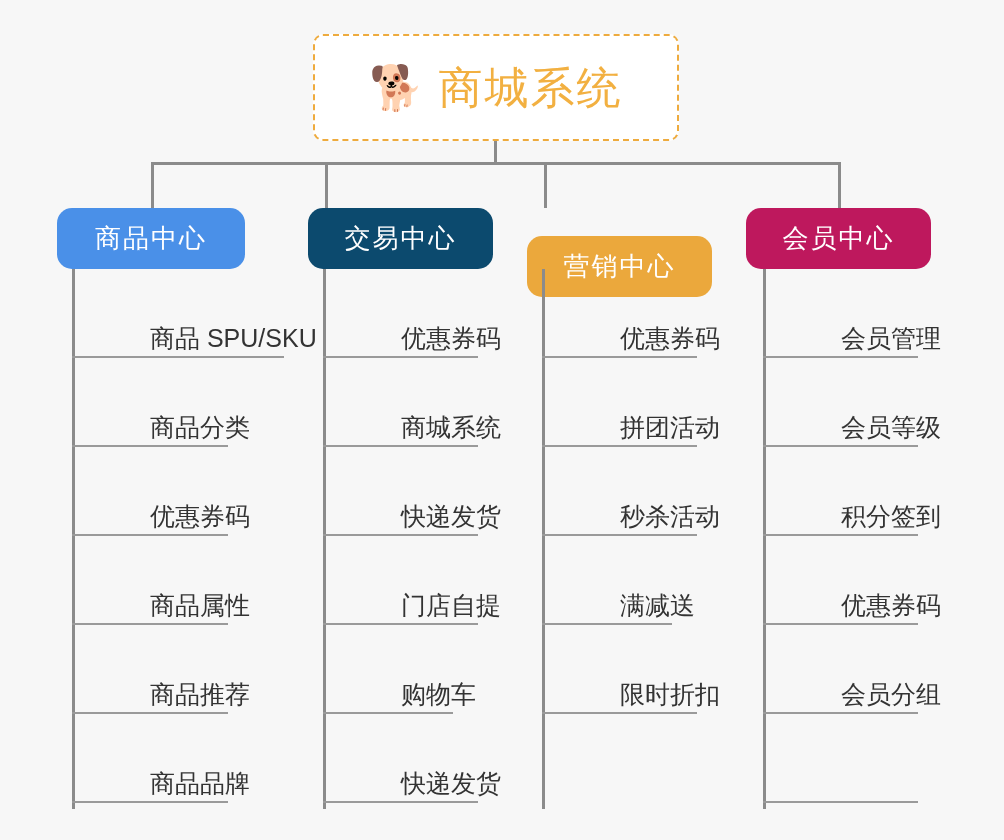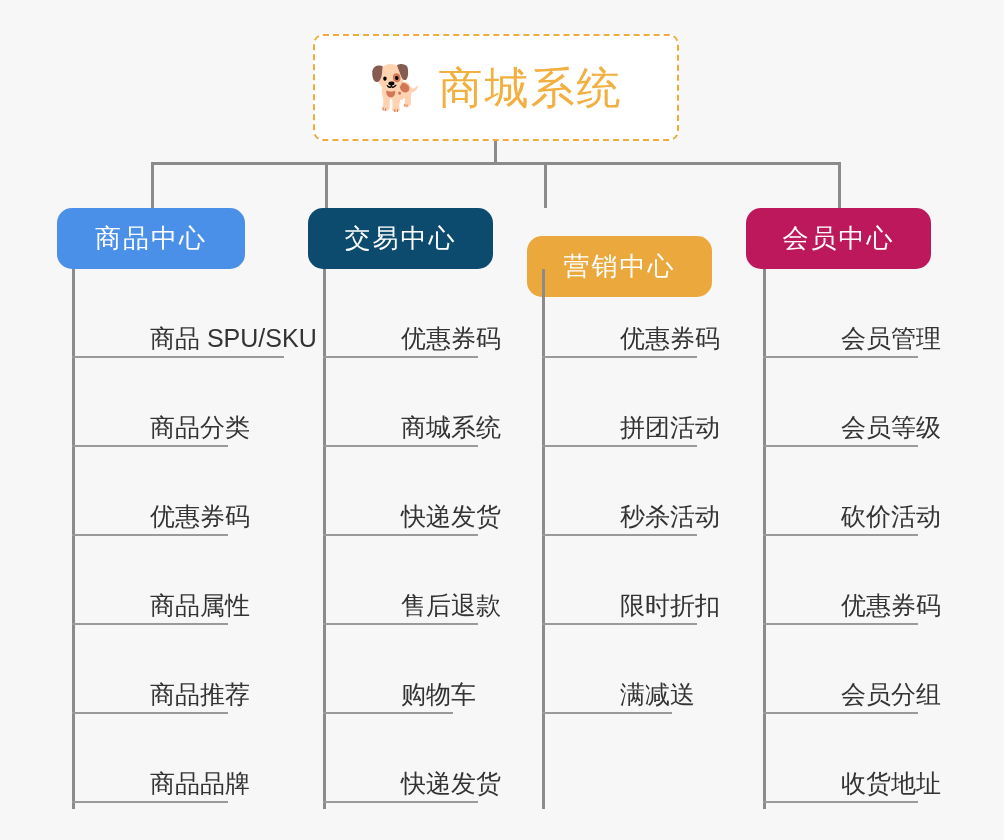--- a/index.html
+++ b/index.html
@@ -196,21 +196,21 @@
           <li class="leaf-item">
             <span class="leaf-underline" style="width: 155px;"></span>
             <span class="leaf-label">商城系统</span>
           </li>
           <li class="leaf-item">
             <span class="leaf-underline" style="width: 155px;"></span>
             <span class="leaf-label">快递发货</span>
           </li>
           <li class="leaf-item">
             <span class="leaf-underline" style="width: 155px;"></span>
-            <span class="leaf-label">售后退款</span>
+            <span class="leaf-label">门店自提</span>
           </li>
           <li class="leaf-item">
             <span class="leaf-underline" style="width: 130px;"></span>
             <span class="leaf-label">购物车</span>
           </li>
           <li class="leaf-item">
             <span class="leaf-underline" style="width: 155px;"></span>
             <span class="leaf-label">快递发货</span>
           </li>
         </ul>
@@ -228,57 +228,56 @@
           </li>
           <li class="leaf-item">
             <span class="leaf-underline" style="width: 155px;"></span>
             <span class="leaf-label">拼团活动</span>
           </li>
           <li class="leaf-item">
             <span class="leaf-underline" style="width: 155px;"></span>
             <span class="leaf-label">秒杀活动</span>
           </li>
           <li class="leaf-item">
-            <span class="leaf-underline" style="width: 155px;"></span>
-            <span class="leaf-label">限时折扣</span>
-          </li>
-          <li class="leaf-item">
             <span class="leaf-underline" style="width: 130px;"></span>
             <span class="leaf-label">满减送</span>
+          </li>
+          <li class="leaf-item">
+            <span class="leaf-underline" style="width: 155px;"></span>
+            <span class="leaf-label">限时折扣</span>
           </li>
         </ul>
       </div>
       <div class="conn conn-v drop" style="left: 838px;"></div>
       <div class="cat-box" style="left: 746px; width: 185px; background: #be185d;">
         <span>会员中心</span>
       </div>
       <div class="leaf-col" style="left: 763px;">
         <div class="spine"></div>
         <ul class="leaf-list">
           <li class="leaf-item">
             <span class="leaf-underline" style="width: 155px;"></span>
             <span class="leaf-label">会员管理</span>
           </li>
           <li class="leaf-item">
             <span class="leaf-underline" style="width: 155px;"></span>
             <span class="leaf-label">会员等级</span>
           </li>
           <li class="leaf-item">
             <span class="leaf-underline" style="width: 155px;"></span>
-            <span class="leaf-label">砍价活动</span>
+            <span class="leaf-label">积分签到</span>
           </li>
           <li class="leaf-item">
             <span class="leaf-underline" style="width: 155px;"></span>
             <span class="leaf-label">优惠券码</span>
           </li>
           <li class="leaf-item">
             <span class="leaf-underline" style="width: 155px;"></span>
             <span class="leaf-label">会员分组</span>
           </li>
           <li class="leaf-item">
             <span class="leaf-underline" style="width: 155px;"></span>
-            <span class="leaf-label">收货地址</span>
           </li>
         </ul>
       </div>
     </div>
 
 </div>
 
 </body></html>

